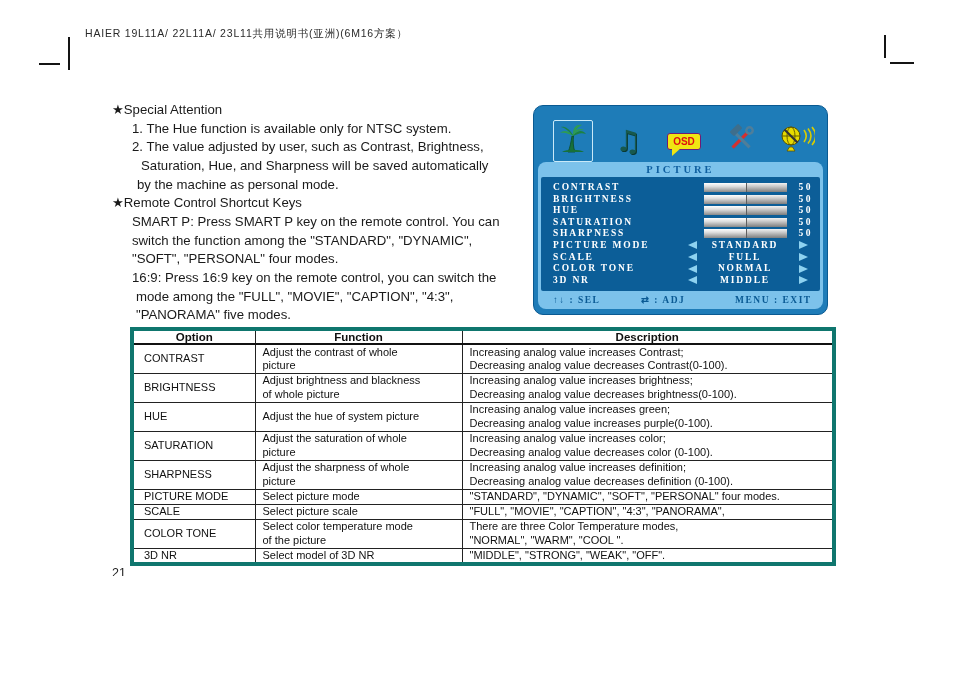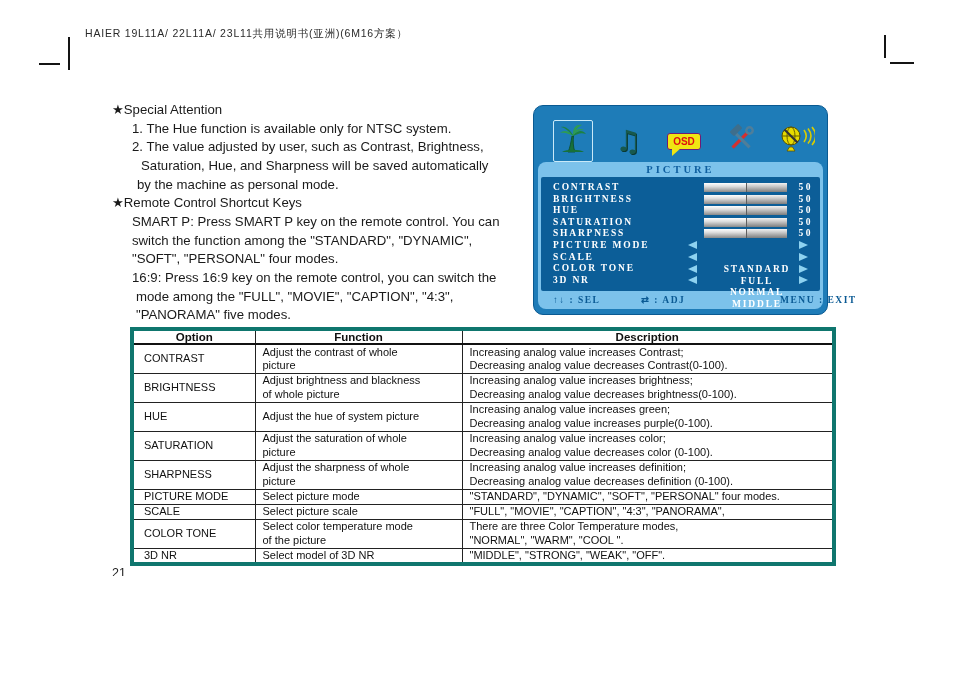--- a/index.html
+++ b/index.html
@@ -57,27 +57,27 @@
   .osd-bar .half-l { position:absolute; left:0; top:0; width:50%; height:100%;
        background:linear-gradient(180deg,#ffffff 0%,#dcdcdc 40%,#8a8a8a 100%); }
   .osd-bar .half-r { position:absolute; left:50%; top:0; width:50%; height:100%;
        border-left:1px solid #5f5f5f;
        background:linear-gradient(180deg,#f2f2f2 0%,#c6c6c6 40%,#7e7e7e 100%); }
   .osd-val { position:absolute; right:7px; top:0; letter-spacing:2.5px; }
   .arrow-l, .arrow-r { position:absolute; top:1.5px; width:0; height:0;
        border-top:4.5px solid transparent; border-bottom:4.5px solid transparent; }
   .arrow-l { left:147px; border-right:9px solid #8ED2F0; }
   .arrow-r { left:258px; border-left:9px solid #8ED2F0; }
-  .osd-selval { position:absolute; left:168px; top:0; width:96px; text-align:center;
-                letter-spacing:1.8px;margin-top:24px; }
+  .osd-selval { position:absolute; left:156px; top:0; width:96px; text-align:center;
+                letter-spacing:1.8px; }
   .osd-status { position:absolute; left:0; right:0; bottom:0; height:18px; }
   .osd-status span { position:absolute; top:0; line-height:18px;
        font-family:"Liberation Serif", serif; font-weight:bold; font-size:9.5px;
        letter-spacing:1.5px; color:#0A5A94; white-space:nowrap; }
-  .st-sel { left:15px; } .st-adj { left:103px; } .st-exit { left:197px;margin-left:45px; }
+  .st-sel { left:15px; } .st-adj { left:103px; } .st-exit { left:197px; }
 
   
   .spec-table { position:absolute; left:130px; top:327px; width:702px;
                 border-collapse:collapse; table-layout:fixed; font-size:11px; color:#111;
                 border:4px solid #0f766e; }
   .spec-table th { border:1px solid #222; border-bottom:2px solid #111;
                    font-size:11.5px; height:15px; padding:0; font-weight:bold; }
   .spec-table td { border:1px solid #222; padding:0 4px 0 7px; line-height:13.2px;
                    white-space:pre-line; vertical-align:middle; }
   .spec-table td.opt { padding-left:10px; white-space:nowrap; }

